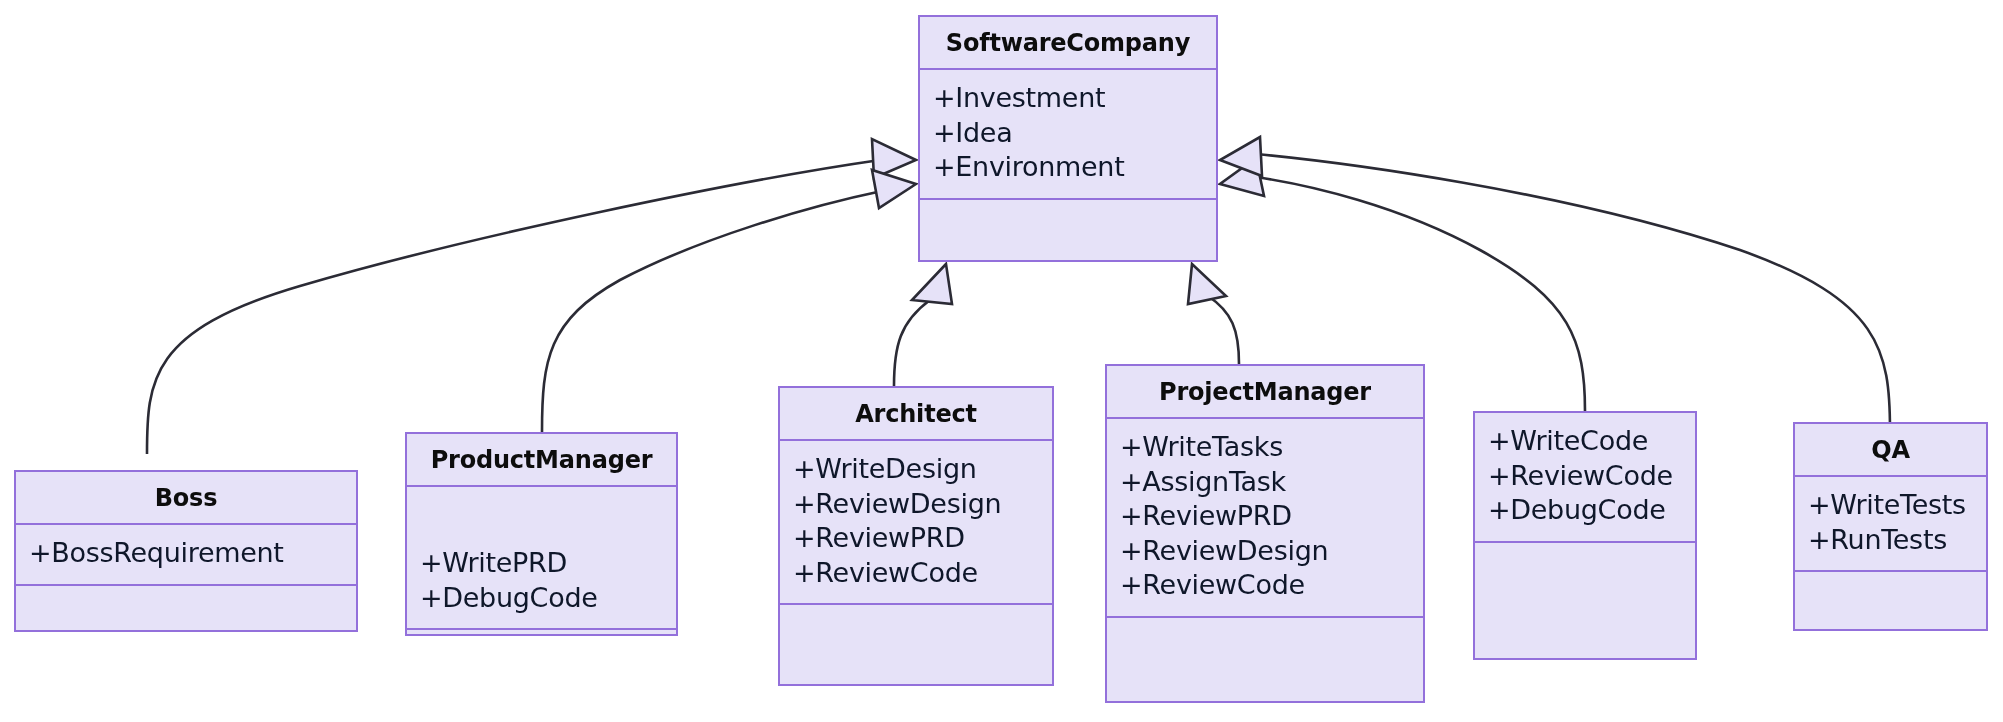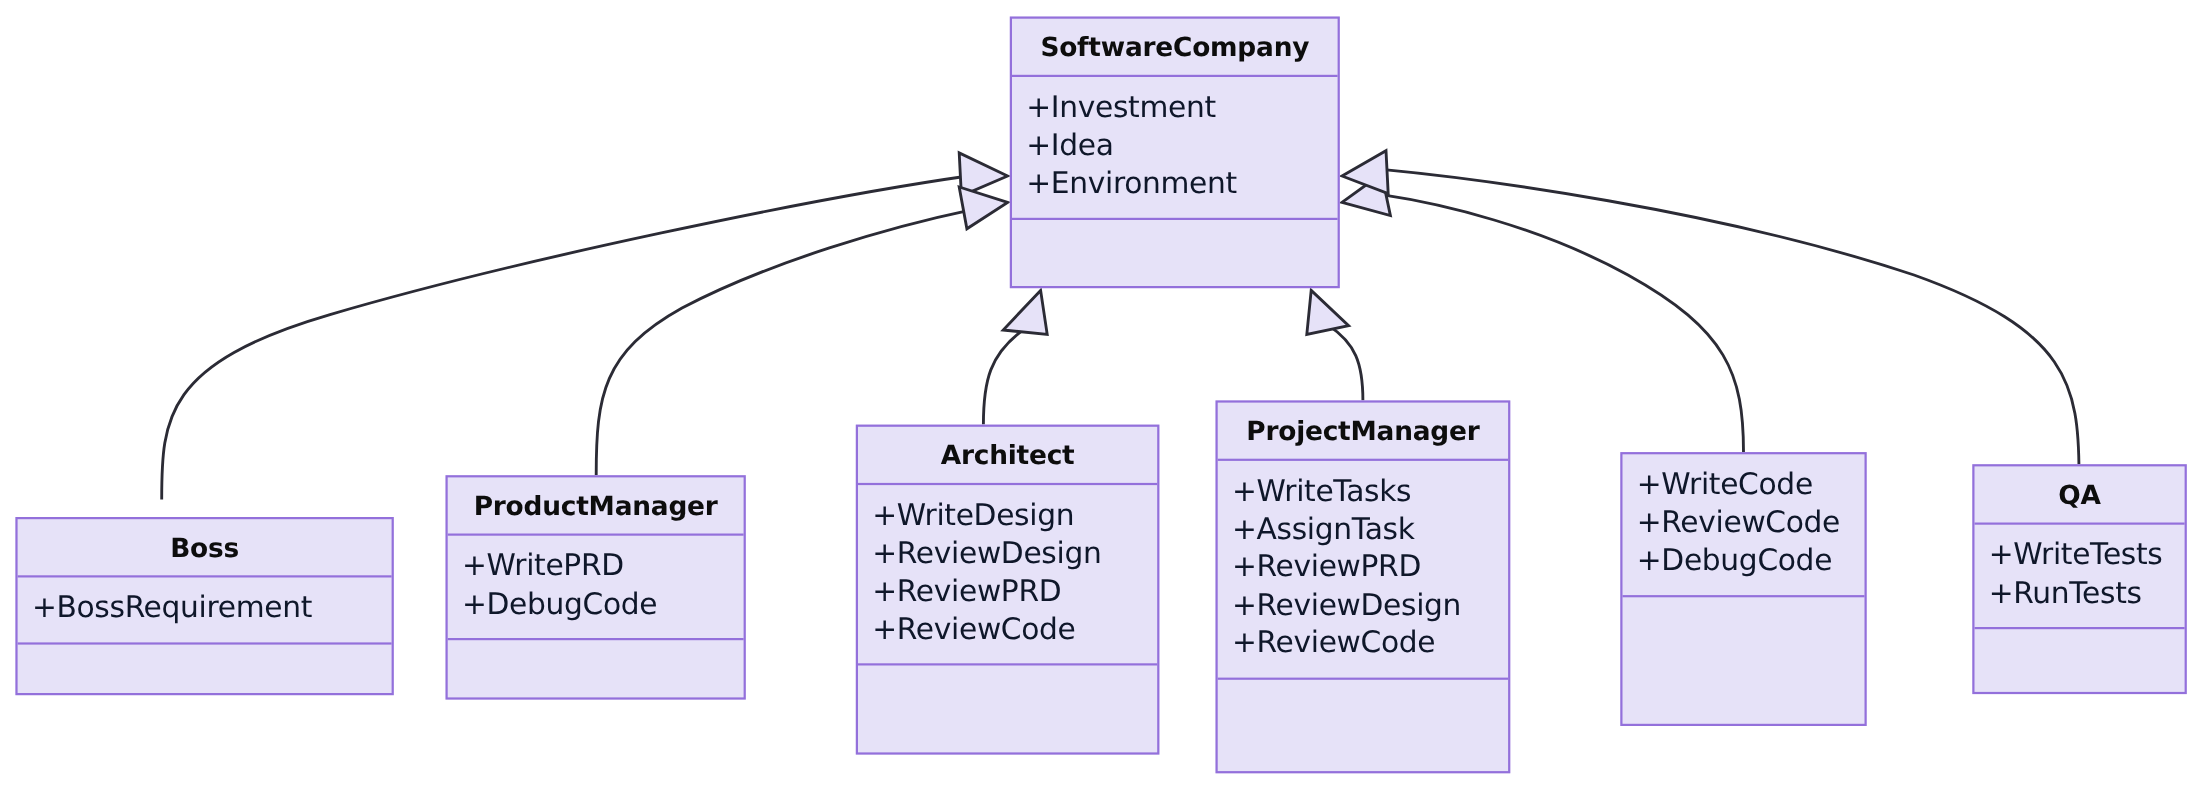--- a/index.html
+++ b/index.html
@@ -116,41 +116,41 @@
   </div>
 
   <div class="uml-class" style="left:14px; top:446px; width:344px; height:162px;margin-top:24px;">
     <div class="uml-title">Boss</div>
     <div class="uml-attrs">
       <div class="uml-attr">+BossRequirement</div>
     </div>
     <div class="uml-methods"></div>
   </div>
 
-  <div class="uml-class" style="left:405px; top:432px; width:273px; height:204px;">
+  <div class="uml-class" style="left:405px; top:432px; width:273px; height:204px;gap:48px;">
     <div class="uml-title">ProductManager</div>
     <div class="uml-attrs">
       <div class="uml-attr">+WritePRD</div>
       <div class="uml-attr">+DebugCode</div>
     </div>
     <div class="uml-methods"></div>
   </div>
 
   <div class="uml-class" style="left:778px; top:386px; width:276px; height:300px;">
     <div class="uml-title">Architect</div>
     <div class="uml-attrs">
       <div class="uml-attr">+WriteDesign</div>
       <div class="uml-attr">+ReviewDesign</div>
       <div class="uml-attr">+ReviewPRD</div>
       <div class="uml-attr">+ReviewCode</div>
     </div>
     <div class="uml-methods"></div>
   </div>
 
-  <div class="uml-class" style="left:1105px; top:364px; width:268px; height:339px;justify-content:space-between;">
+  <div class="uml-class" style="left:1105px; top:364px; width:320px; height:339px;justify-content:space-between;">
     <div class="uml-title">ProjectManager</div>
     <div class="uml-attrs">
       <div class="uml-attr">+WriteTasks</div>
       <div class="uml-attr">+AssignTask</div>
       <div class="uml-attr">+ReviewPRD</div>
       <div class="uml-attr">+ReviewDesign</div>
       <div class="uml-attr">+ReviewCode</div>
     </div>
     <div class="uml-methods"></div>
   </div>

